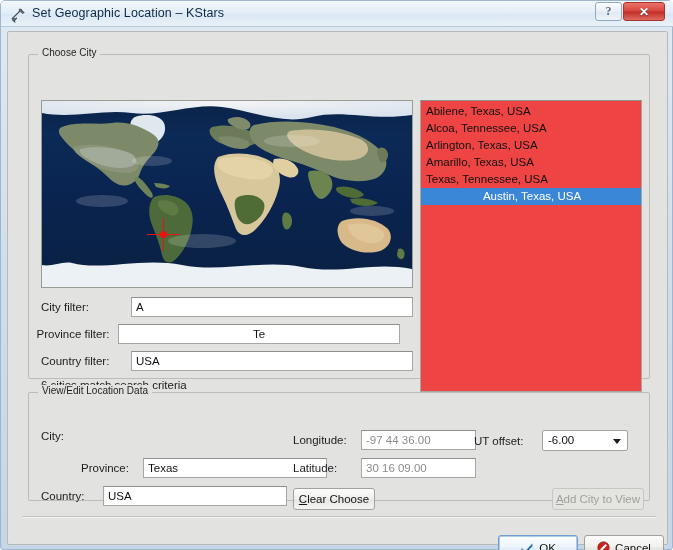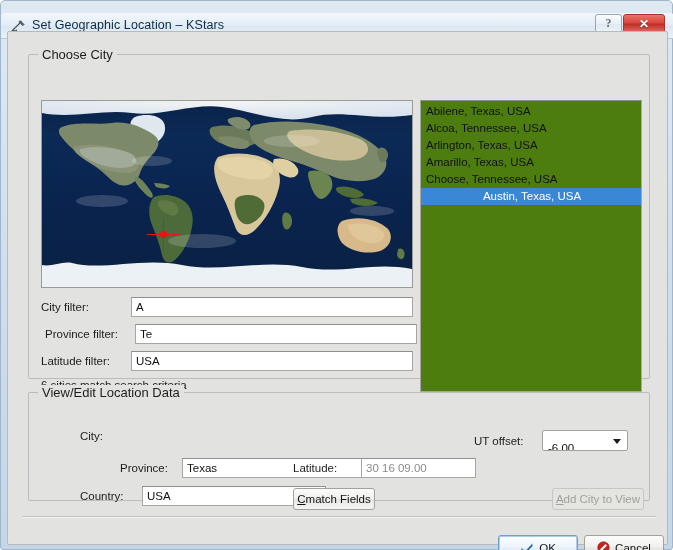--- a/index.html
+++ b/index.html
@@ -23,21 +23,21 @@
     left: 0; top: 0;
     width: 673px; height: 550px;
     box-sizing: border-box;
     background: linear-gradient(to bottom, #dfe9f2 0%, #cfdeed 50%, #c4d6e8 100%);
     border: 1px solid #9fb6cc;
     border-radius: 5px 5px 3px 3px;
     padding: 0;
   }
   #titlebar {
     position: absolute;
-    left: 0; top: 12px;
+    left: 0; top: 0;
     width: 673px; height: 26px;
     box-sizing: border-box;
     background: linear-gradient(to bottom, #f2f7fb 0%, #e4eef7 45%, #dbe8f4 55%, #e9f1f8 100%);
     border-radius: 4px 4px 0 0;
     border-bottom: 1px solid #b7c9da;
   }
   #title-icon {
     position: absolute;
     left: 9px; top: 5px;
     width: 17px; height: 17px;
@@ -99,21 +99,21 @@
     box-sizing: border-box;
     border: 1px solid #bdbdb8;
     border-radius: 2px;
   }
   .group-title {
     position: absolute;
     top: -8px;
     left: 9px;
     background: #e2e2e0;
     padding: 0 4px;
-    font-size: 13px;
+    font-size: 10px;
     color: #1d1d1d;
     white-space: nowrap;
   }
   #grp-choose-city { left: 20px; top: 22px; width: 622px; height: 325px; }
   #grp-location    { left: 20px; top: 360px; width: 622px; height: 109px; }
 
   
   #map {
     position: absolute;
     left: 33px; top: 68px;
@@ -153,40 +153,40 @@
     font-size: 11.5px;
     color: #111111;
     font-family: "Liberation Sans", sans-serif;
     outline: none;
     overflow: hidden;
     white-space: nowrap;
   }
   .textfield.muted { color: #8b8b8b; }
 
   #r-city-filter     { left: 33px; top: 265px; }
-  #r-province-filter { left: 37px; top: 292px; }
+  #r-province-filter { left: 20px; top: 292px; text-align: center; }
   #r-country-filter  { left: 33px; top: 319px; }
   #r-city-filter .lbl, #r-province-filter .lbl, #r-country-filter .lbl { width: 90px; }
   #r-city-filter .textfield, #r-province-filter .textfield, #r-country-filter .textfield { width: 282px; }
 
   #match-count {
     position: absolute;
     left: 33px; top: 347px;
     font-size: 11.5px;
     color: #1d1d1d;
     white-space: nowrap;
   }
 
   
   #city-list {
     position: absolute;
     left: 412px; top: 68px;
     width: 222px; height: 292px;
     box-sizing: border-box;
-    background: #4d7c0f;
+    background: #ef4444;
     border: 1px solid #a6a6a2;
     border-top-color: #8f8f8b;
     overflow: hidden;
     padding: 2px 0 0 0;
   }
   .city-item {
     height: 17px;
     line-height: 17px;
     padding: 0 3px 0 5px;
     font-size: 11.5px;
@@ -197,21 +197,21 @@
   .city-item.selected {
     background: #3a87d8;
     color: #ffffff;
     text-align: center;
   }
 
   
   #r-city     { left: 33px; top: 398px; }
   #r-province { left: 33px; top: 426px; padding-left: 40px; }
   #r-country  { left: 33px; top: 454px; }
-  #r-city .lbl, #r-province .lbl, #r-country .lbl { width: 62px; margin-left: 39px; }
+  #r-city .lbl, #r-province .lbl, #r-country .lbl { width: 62px; }
   #r-city .textfield, #r-province .textfield, #r-country .textfield { width: 184px; }
 
   #r-longitude { left: 285px; top: 398px; }
   #r-latitude  { left: 285px; top: 426px; }
   #r-longitude .lbl, #r-latitude .lbl { width: 68px; }
   #r-longitude .textfield, #r-latitude .textfield { width: 115px; }
 
   #r-utoffset { left: 466px; top: 398px; }
   #r-dstrule  { left: 485px; top: 426px; }
   #r-utoffset .lbl, #r-dstrule .lbl { width: 68px; }
@@ -226,21 +226,21 @@
   .combo {
     position: relative;
     box-sizing: border-box;
     width: 86px;
     height: 21px;
     border: 1px solid #a3a39e;
     border-radius: 2px;
     font-size: 11.5px;
     color: #111111;
     line-height: 19px;
-    padding: 8px 20px 0 5px;
+    padding: 0 20px 0 5px;
     white-space: nowrap;
     overflow: hidden;
     cursor: default;
   }
   .combo.white { background: #ffffff; }
   .combo.grey  { background: linear-gradient(to bottom, #fafafa 0%, #ececea 50%, #e2e2df 51%, #f0f0ee 100%); }
   .combo .arrow {
     position: absolute;
     right: 6px; top: 50%;
     margin-top: -2px;
@@ -405,67 +405,71 @@
 
     <div class="row" id="r-city-filter">
       <span class="lbl">City filter:</span>
       <div class="textfield">A</div>
     </div>
     <div class="row" id="r-province-filter">
       <span class="lbl">Province filter:</span>
       <div class="textfield">Te</div>
     </div>
     <div class="row" id="r-country-filter">
-      <span class="lbl">Latitude filter:</span>
+      <span class="lbl">Country filter:</span>
       <div class="textfield">USA</div>
     </div>
 
     <div id="match-count">6 cities match search criteria</div>
 
     <div id="city-list">
         <div class="city-item">Abilene, Texas, USA</div>
         <div class="city-item">Alcoa, Tennessee, USA</div>
         <div class="city-item">Arlington, Texas, USA</div>
         <div class="city-item">Amarillo, Texas, USA</div>
-        <div class="city-item">Choose, Tennessee, USA</div>
+        <div class="city-item">Texas, Tennessee, USA</div>
         <div class="city-item selected">Austin, Texas, USA</div>
       </div>
 
     <div class="groupbox" id="grp-location">
       <span class="group-title">View/Edit Location Data</span>
     </div>
 
     <div class="row" id="r-city">
       <span class="lbl">City:</span>
     </div>
     <div class="row" id="r-province">
       <span class="lbl">Province:</span>
       <div class="textfield">Texas</div>
     </div>
     <div class="row" id="r-country">
       <span class="lbl">Country:</span>
       <div class="textfield">USA</div>
     </div>
 
+    <div class="row" id="r-longitude">
+      <span class="lbl">Longitude:</span>
+      <div class="textfield muted">-97 44 36.00</div>
+    </div>
     <div class="row" id="r-latitude">
       <span class="lbl">Latitude:</span>
       <div class="textfield muted">30 16 09.00</div>
     </div>
 
     <div class="row" id="r-utoffset">
       <span class="lbl">UT offset:</span>
       <div class="combo white">
         <span>-6.00</span>
         <span class="arrow"></span>
       </div>
     </div>
 
     <div class="button" id="btn-clear-fields">
       <span class="acc">C</span>
-        <span>match Fields</span>
+        <span>lear Choose</span>
     </div>
     <div class="button disabled" id="btn-add-city">
       <span class="acc">A</span>
         <span>dd City to View</span>
     </div>
 
     <div id="separator"></div>
 
     <div class="button" id="btn-ok">
       <span class="btn-icon">

